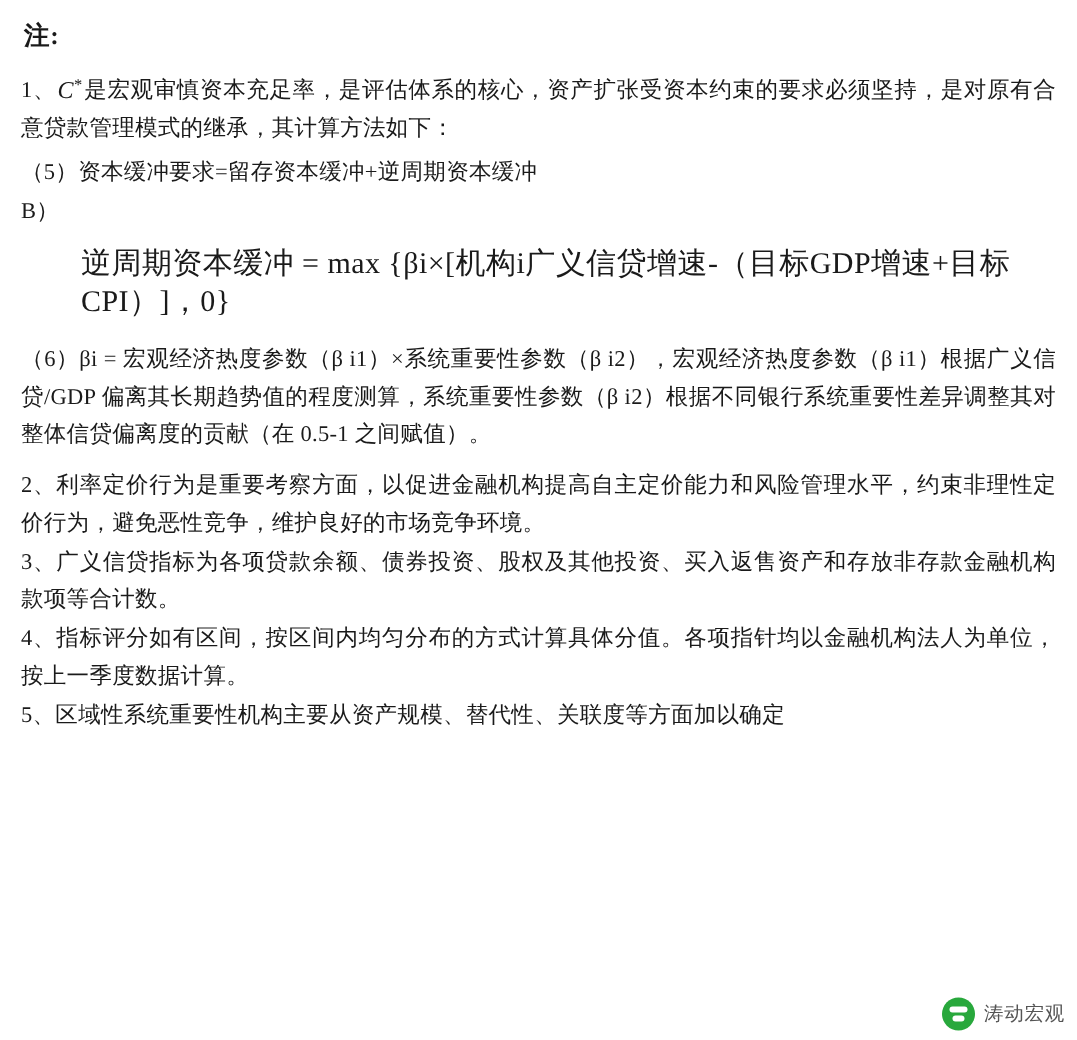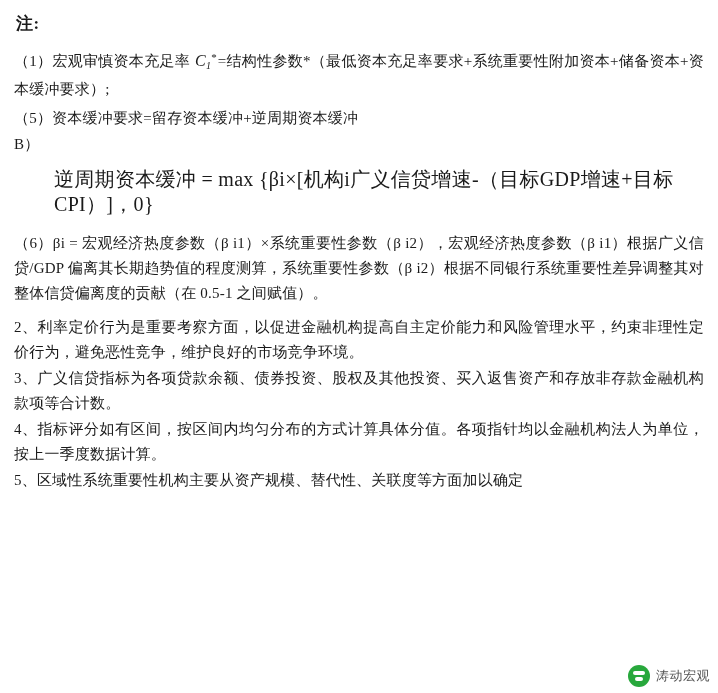--- a/index.html
+++ b/index.html
@@ -107,24 +107,24 @@
     letter-spacing: 0.5px;
   }
 </style>
 </head>
 <body>
 
 <div class="page">
 
   <div class="title">注:</div>
 
+  <p class="para">
+    <span>1、</span><span class="var">C<sup>*</sup></span><span>是宏观审慎资本充足率，是评估体系的核心，资产扩张受资本约束的要求必须坚持，是对原有合意贷款管理模式的继承，其计算方法如下：</span>
+  </p>
 
-  <p class="para">
-    <span>（1）宏观审慎资本充足率 </span><span class="var">C<sub>1</sub><sup>*</sup></span><span>=结构性参数*（最低资本充足率要求+系统重要性附加资本+储备资本+资本缓冲要求）;</span>
-  </p>
 
 
 
 
   <p class="para tight">
     <span>（5）资本缓冲要求=留存资本缓冲+逆周期资本缓冲</span>
   </p>
 
 
   <p class="para tight">

